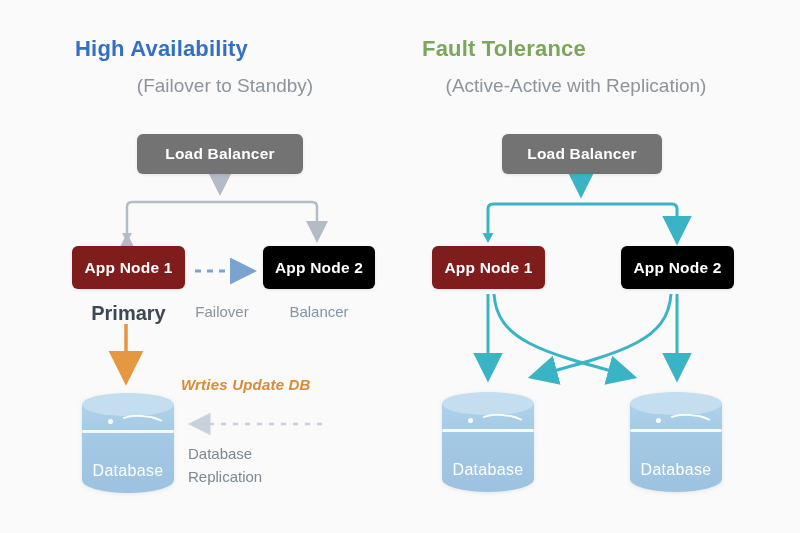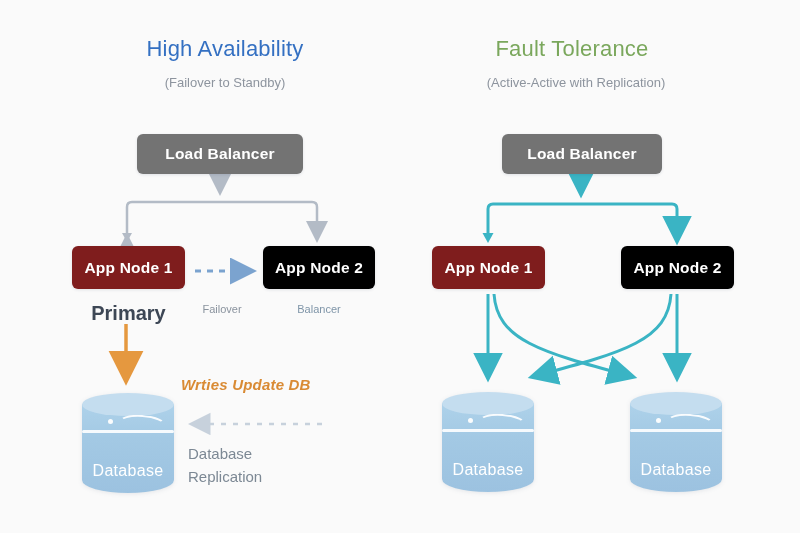--- a/index.html
+++ b/index.html
@@ -3,31 +3,31 @@
 <meta charset="utf-8">
 <style>
   html,body{margin:0;padding:0;}
   body{
     width:800px;height:533px;position:relative;overflow:hidden;
     background:#fafafa;
     font-family:"Liberation Sans", sans-serif;
     -webkit-font-smoothing:antialiased;
   }
   .abs{position:absolute;}
-  .panel-title{font-size:22px;font-weight:400;text-align:center;letter-spacing:.2px;}
-  .panel-subtitle{font-size:13px;color:#8d949e;text-align:center;}
+  .panel-title{font-size:22px;font-weight:700;text-align:left;letter-spacing:.2px;}
+  .panel-subtitle{font-size:19px;color:#8d949e;text-align:center;}
   .node{
     position:absolute;display:flex;align-items:center;justify-content:center;
     color:#ffffff;font-size:15.5px;font-weight:600;border-radius:6px;
     box-shadow:0 1px 3px rgba(40,60,90,.12);letter-spacing:.2px;
   }
   .lb{background:#737373;}
   .app-dark{background:#7f1d1d;}
   .app-light{background:#000000;}
-  .caption{position:absolute;text-align:center;font-size:11px;}
+  .caption{position:absolute;text-align:center;font-size:15px;}
   .caption-dark{color:#3d4755;font-weight:700;font-size:20px;}
   .caption-gray{color:#8a939e;}
   .caption-blue-gray{color:#7f95a8;}
   .writes-label{color:#d98a33;font-style:italic;font-weight:700;font-size:15px;letter-spacing:.2px;}
   .repl-label{color:#7c8894;font-size:15px;line-height:1.5;white-space:pre-line;}
   
   .db{position:absolute;width:92px;height:100px;filter:drop-shadow(0 1px 2px rgba(40,60,90,.10));}
   .db-body{position:absolute;left:0;right:0;top:11px;bottom:0;
     background:linear-gradient(180deg,#aed2ea 0%,#a3c9e4 38%,#9cc2e0 100%);
     border-radius:0 0 50% 50% / 0 0 13px 13px;}

